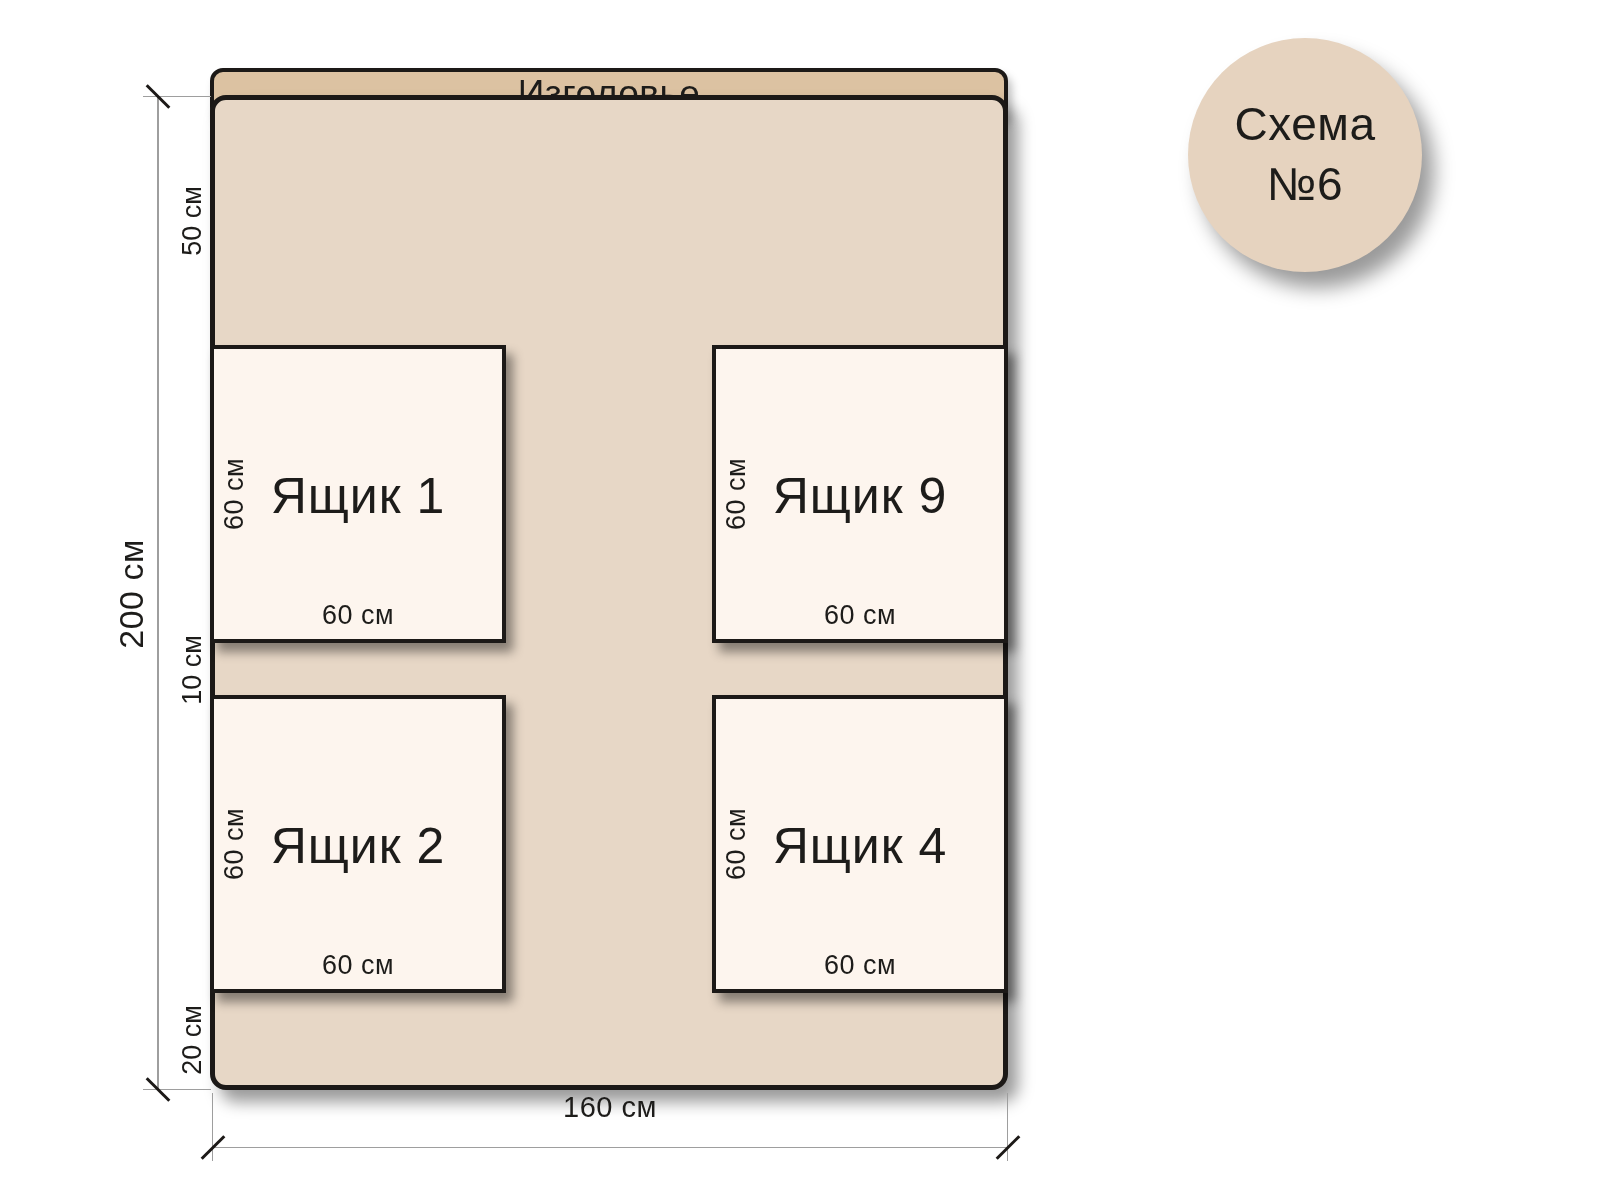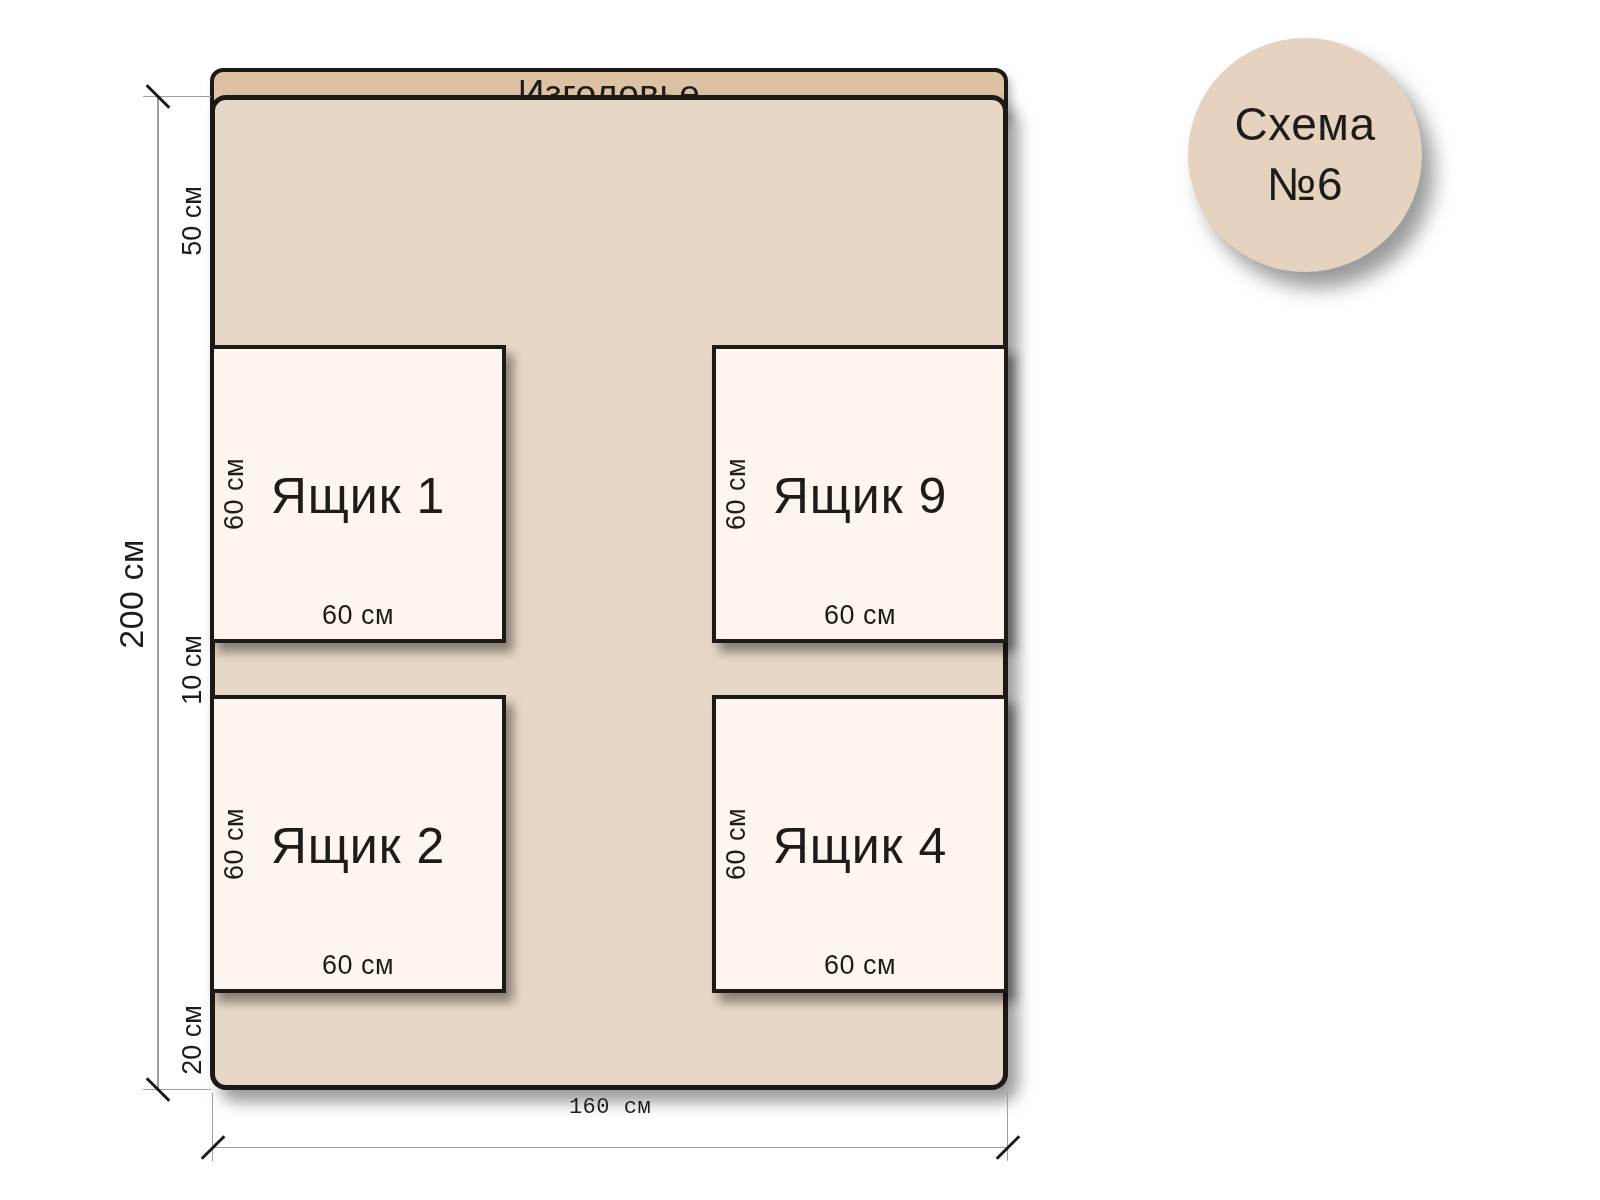--- a/index.html
+++ b/index.html
@@ -97,21 +97,21 @@
     transform:rotate(-90deg);
     font-weight:500;white-space:nowrap;
   }
   .label-200{left:51px;top:574px;width:160px;height:40px;font-size:34px;letter-spacing:0.5px;}
   .label-50{left:147px;top:206px;width:90px;height:30px;font-size:27px;}
   .label-10{left:147px;top:655px;width:90px;height:30px;font-size:27px;}
   .label-20{left:147px;top:1025px;width:90px;height:30px;font-size:27px;}
   .label-160{
     position:absolute;left:460px;top:1087px;width:300px;height:40px;
     display:flex;align-items:center;justify-content:center;
-    font-size:22px;font-weight:500;letter-spacing:0.5px;font-family:Liberation Mono, monospace;
+    font-size:29px;font-weight:500;letter-spacing:0.5px;
   }
 
   
   .badge{
     position:absolute;left:1188px;top:38px;width:234px;height:234px;
     background:var(--badge-fill);
     border-radius:50%;
     display:flex;flex-direction:column;align-items:center;justify-content:center;
     box-shadow:12px 16px 20px rgba(0,0,0,0.40);
     font-size:46px;font-weight:500;letter-spacing:0.5px;

